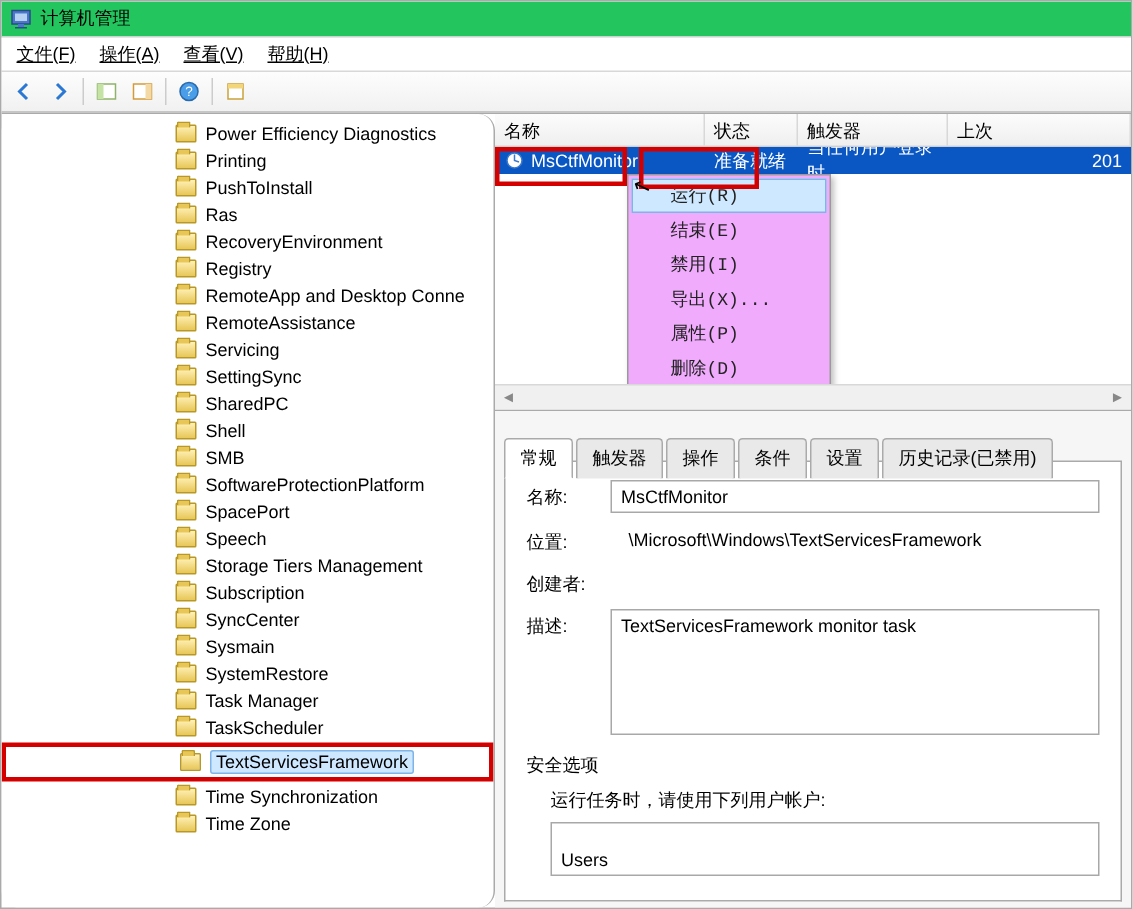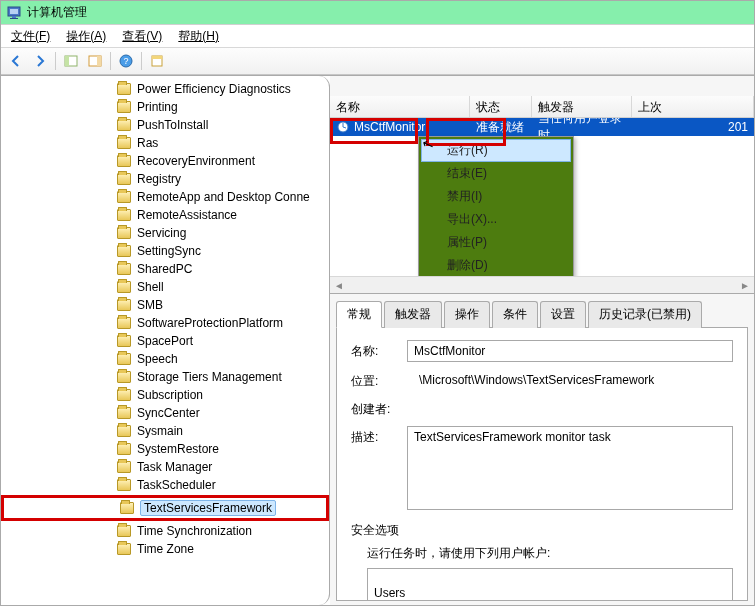--- a/index.html
+++ b/index.html
@@ -12,21 +12,21 @@
     width: 755px;
     height: 606px;
     overflow: hidden;
     border: 1px solid #aaa;
   }
   .title-bar {
     height: 24px;
     display: flex;
     align-items: center;
     padding: 4px 6px;
-    background: #86efac;
+    background: #22c55e;
     border-bottom: 1px solid #d0d0d0;
   }
   .title-icon {
     width: 14px; height: 14px;
     margin-right: 6px;
     display: inline-block;
   }
   .title-icon svg { display:block; }
   .title-text { font-size: 12px; }
   .menu-bar {
@@ -119,21 +119,20 @@
     flex-direction:column;
     background:#f6f6f6;
   }
   .list-area {
     height: 198px;
     background:#fff;
     border-bottom:1px solid #aaa;
     display:flex;
     flex-direction:column;
     position:relative;
-    margin-top:20px;
   }
   .col-header {
     height:22px;
     display:flex;
     border-bottom:1px solid #d0d0d0;
     background:linear-gradient(#fcfcfc,#efefef);
     flex-shrink:0;
   }
   .col-header .col {
     border-right:1px solid #d8d8d8;
@@ -164,26 +163,27 @@
     position:absolute;
     left:96px; top:0;
     width:80px;height:28px;
     border:3px solid #d40000;
     pointer-events:none;
     z-index:20;
   }
   .ctx-menu{
     position:absolute;
     left:88px; top:18px;
-    width:156px;
-    background:#4d7c0f;
+    width:136px;
+    background:#f0abfc;
     border:1px solid #9a9a9a;
     box-shadow:2px 2px 4px rgba(0,0,0,.25);
     padding:2px;
     z-index:15;
+    font-family:Liberation Mono, monospace;
   }
   .ctx-menu .mi{
     padding:3px 16px 3px 26px;
     font-size:12px;
     cursor:default;
     color:#222;
   }
   .ctx-menu .mi.hover{
     background:#cde8ff;
     border:1px solid #7eb4e8;
@@ -212,21 +212,21 @@
     border-bottom:1px solid #aaa;
   }
   .tab {
     padding:4px 10px;
     border:1px solid #aaa;
     border-bottom:none;
     margin-right:2px;
     background:#e9e9e9;
     border-radius:3px 3px 0 0;
     position:relative;
-    top:1px;
+    top:12px;
     font-size:12px;
   }
   .tab.active { background:#fff; border-bottom:1px solid #fff; }
   .tab-body{
     border:1px solid #aaa;
     border-top:none;
     background:#fff;
     padding:12px 14px;
     height: calc(100% - 26px);
     overflow:hidden;

